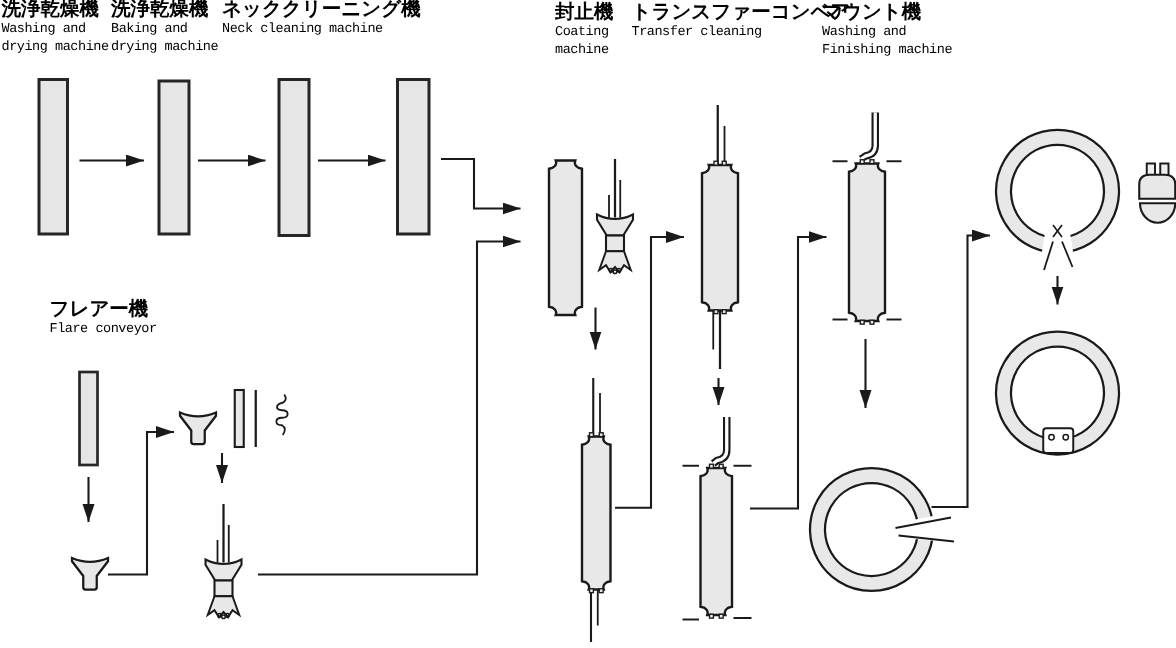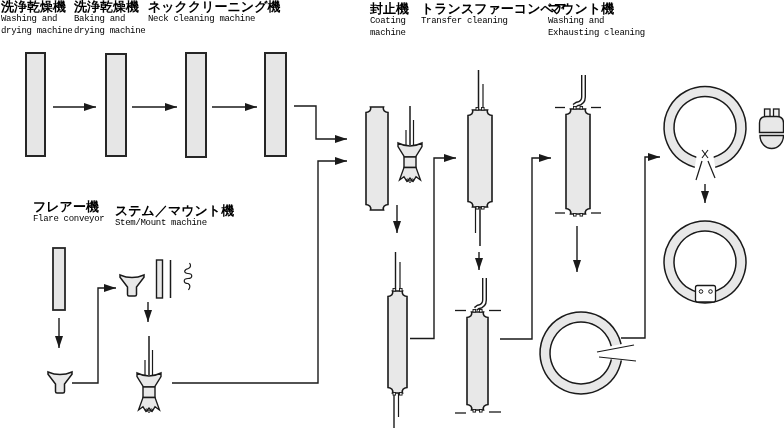--- a/index.html
+++ b/index.html
@@ -228,24 +228,20 @@
     <div class="en">Coating</div>
     <div class="en">machine</div>
   </div>
   <div class="lbl" style="left:421px;top:2px">
     <div class="jp">トランスファーコンベア</div>
     <div class="en">Transfer cleaning</div>
   </div>
   <div class="lbl" style="left:548px;top:2px">
     <div class="jp">マウント機</div>
     <div class="en">Washing and</div>
-    <div class="en">Exhausting cleaning</div>
+    <div class="en">Finishing machine</div>
   </div>
   <div class="lbl" style="left:33px;top:200px">
     <div class="jp">フレアー機</div>
     <div class="en">Flare conveyor</div>
   </div>
-  <div class="lbl" style="left:115px;top:204px">
-    <div class="jp">ステム／マウント機</div>
-    <div class="en">Stem/Mount machine</div>
-  </div>
 
 </div>
 
 </body></html>

